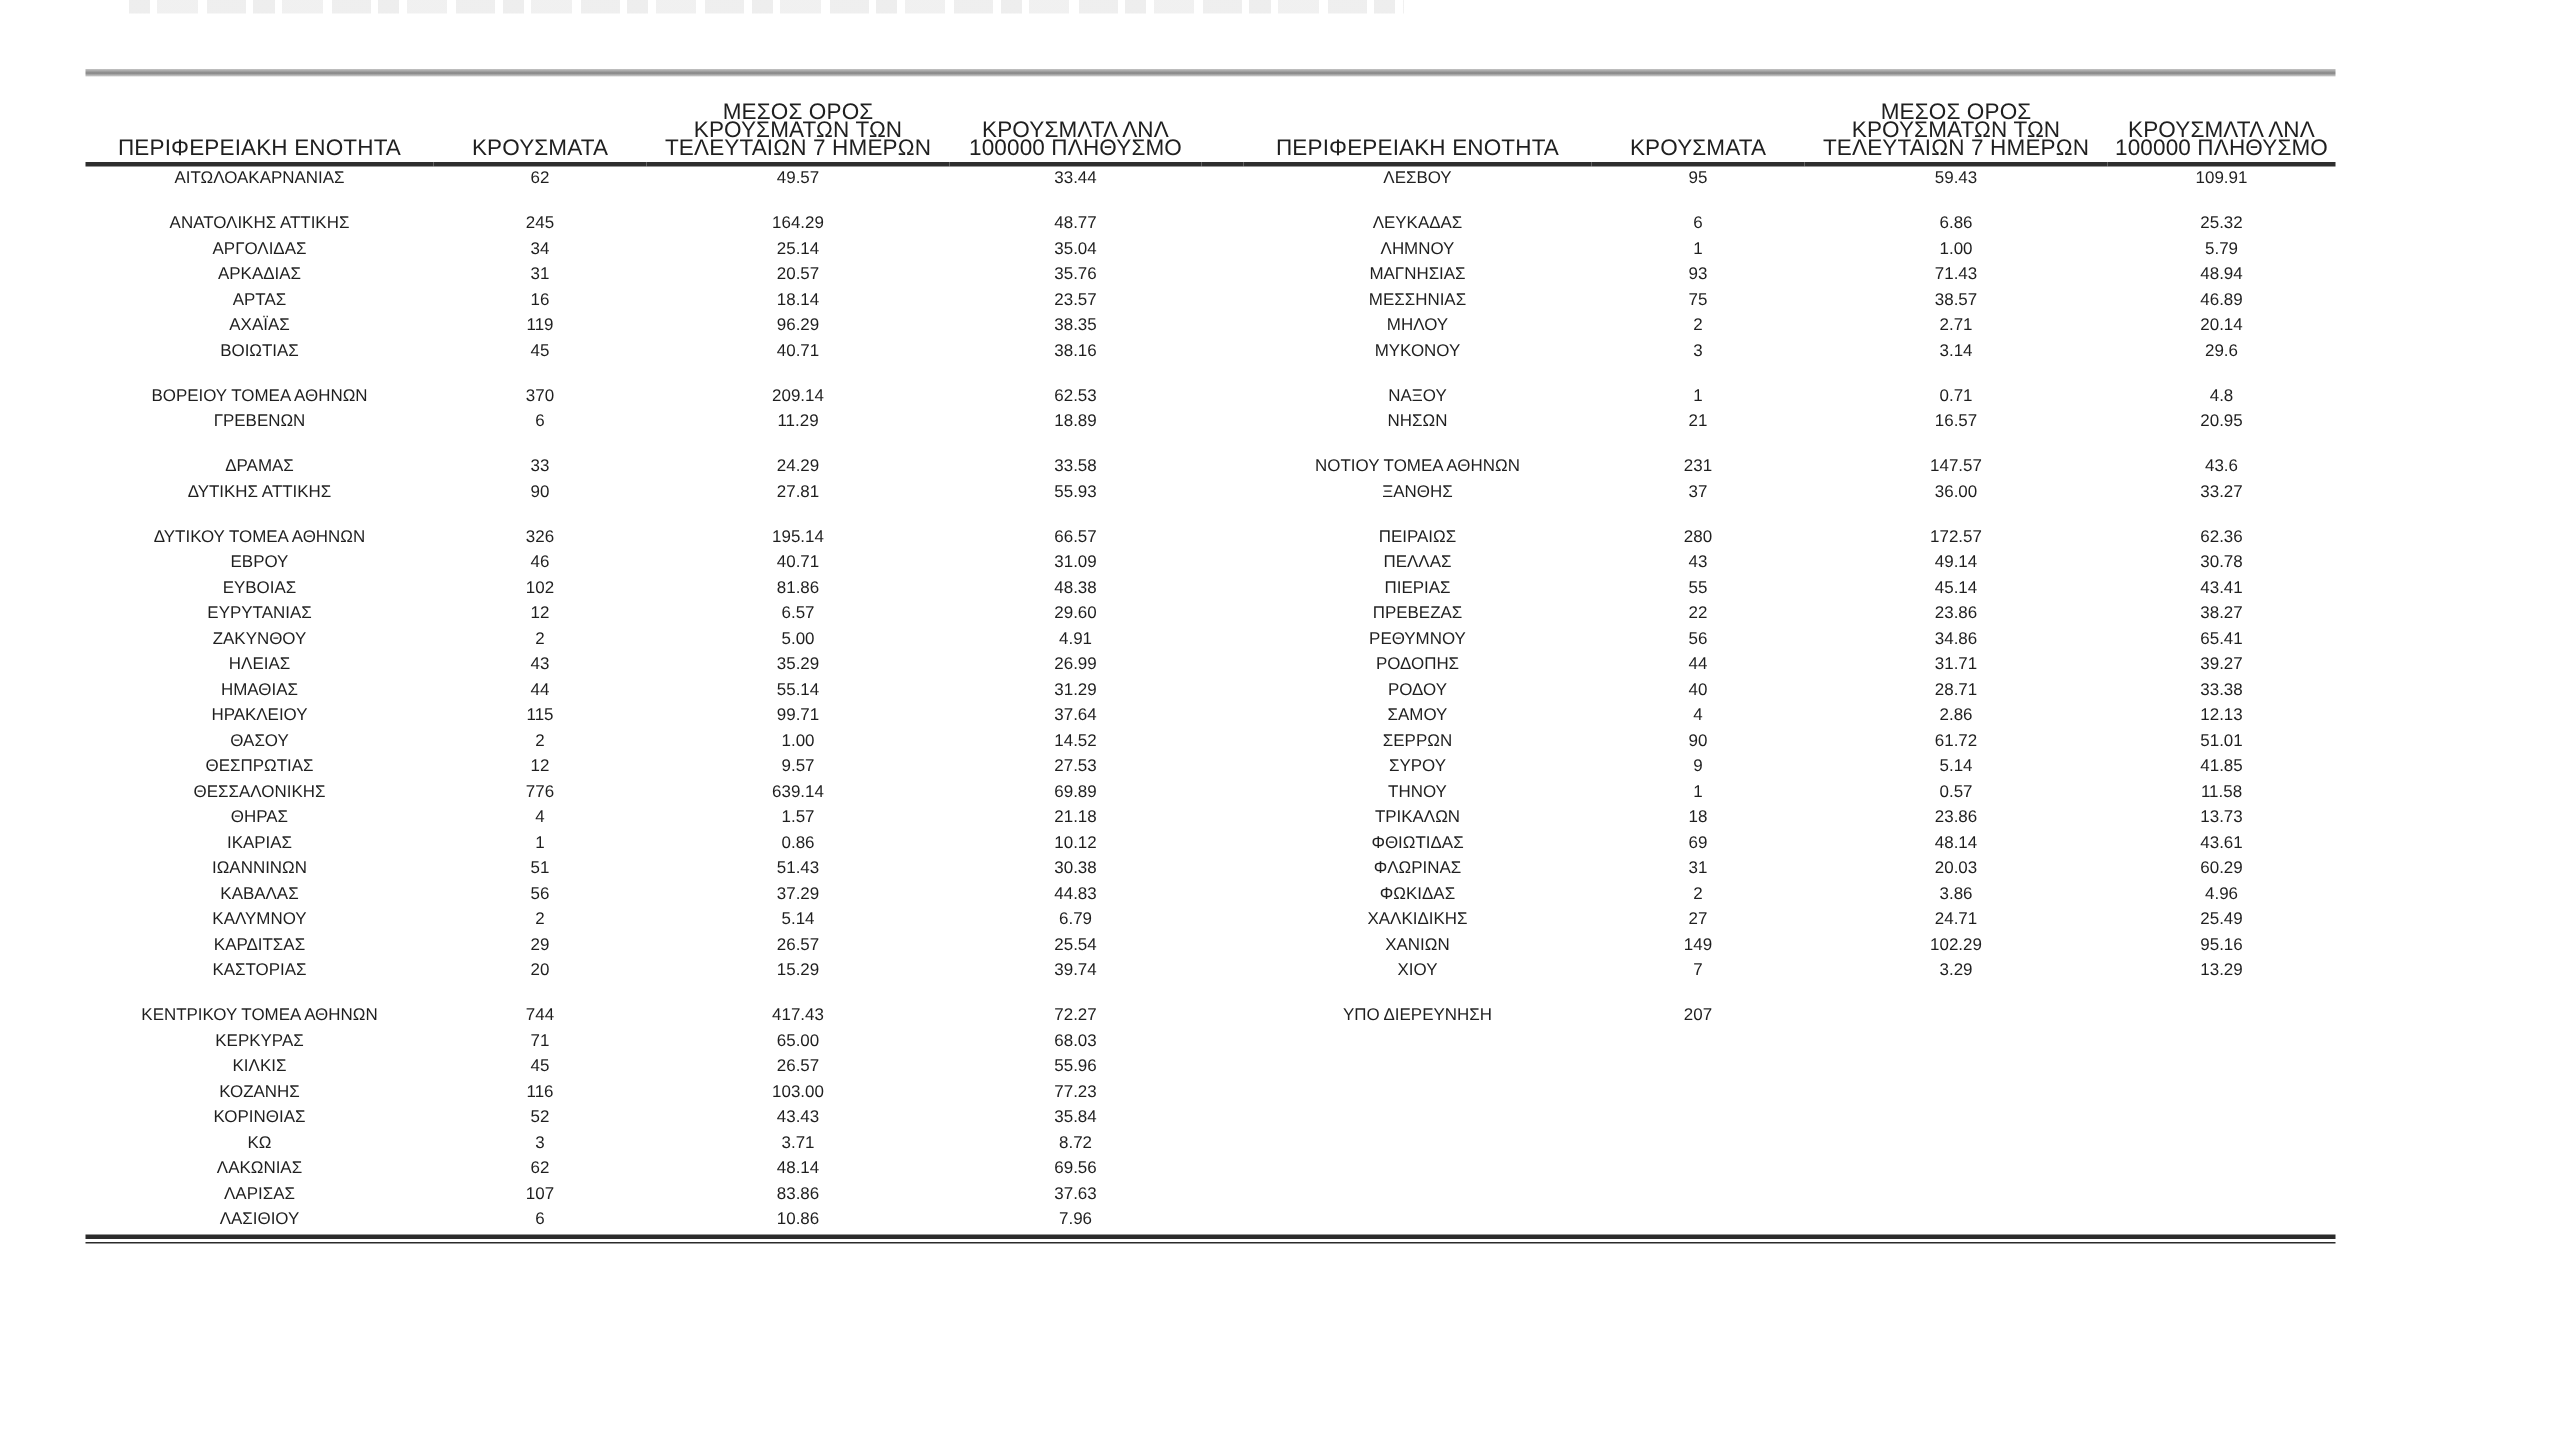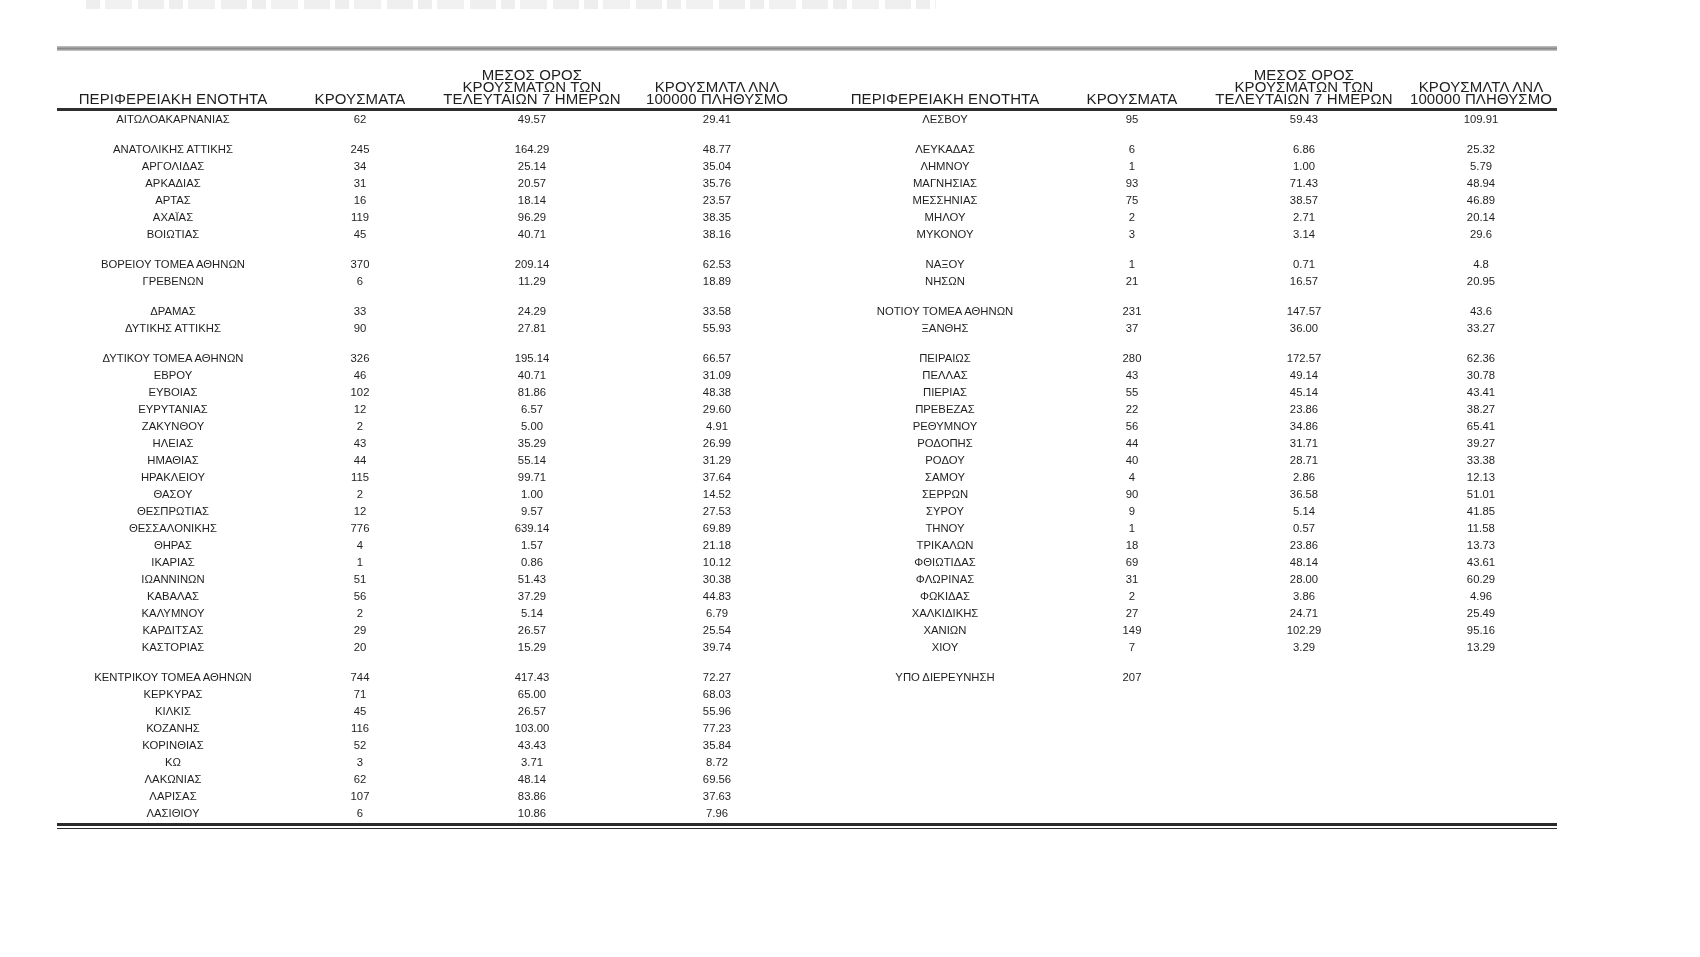--- a/index.html
+++ b/index.html
@@ -76,21 +76,21 @@
       <div class="hcell">
         <span class="wrap2">ΜΕΣΟΣ ΟΡΟΣ ΚΡΟΥΣΜΑΤΩΝ ΤΩΝ ΤΕΛΕΥΤΑΙΩΝ 7 ΗΜΕΡΩΝ</span>
       </div>
       <div class="hcell">
         <span class="wrap2">ΚΡΟΥΣΜΛΤΛ ΛΝΛ 100000 ΠΛΗΘΥΣΜΟ</span>
       </div>
 
     <div class="cell">ΑΙΤΩΛΟΑΚΑΡΝΑΝΙΑΣ</div>
         <div class="cell">62</div>
         <div class="cell">49.57</div>
-        <div class="cell">29.41</div>
+        <div class="cell">33.44</div>
         <div class="cell"></div>
         <div class="cell">ΛΕΣΒΟΥ</div>
         <div class="cell">95</div>
         <div class="cell">59.43</div>
         <div class="cell">109.91</div>
         <div class="gap-row"></div>
         <div class="cell">ΑΝΑΤΟΛΙΚΗΣ ΑΤΤΙΚΗΣ</div>
         <div class="cell">245</div>
         <div class="cell">164.29</div>
         <div class="cell">48.77</div>
@@ -255,21 +255,21 @@
         <div class="cell">4</div>
         <div class="cell">2.86</div>
         <div class="cell">12.13</div>
         <div class="cell">ΘΑΣΟΥ</div>
         <div class="cell">2</div>
         <div class="cell">1.00</div>
         <div class="cell">14.52</div>
         <div class="cell"></div>
         <div class="cell">ΣΕΡΡΩΝ</div>
         <div class="cell">90</div>
-        <div class="cell">36.58</div>
+        <div class="cell">61.72</div>
         <div class="cell">51.01</div>
         <div class="cell">ΘΕΣΠΡΩΤΙΑΣ</div>
         <div class="cell">12</div>
         <div class="cell">9.57</div>
         <div class="cell">27.53</div>
         <div class="cell"></div>
         <div class="cell">ΣΥΡΟΥ</div>
         <div class="cell">9</div>
         <div class="cell">5.14</div>
         <div class="cell">41.85</div>
@@ -300,21 +300,21 @@
         <div class="cell">69</div>
         <div class="cell">48.14</div>
         <div class="cell">43.61</div>
         <div class="cell">ΙΩΑΝΝΙΝΩΝ</div>
         <div class="cell">51</div>
         <div class="cell">51.43</div>
         <div class="cell">30.38</div>
         <div class="cell"></div>
         <div class="cell">ΦΛΩΡΙΝΑΣ</div>
         <div class="cell">31</div>
-        <div class="cell">28.00</div>
+        <div class="cell">20.03</div>
         <div class="cell">60.29</div>
         <div class="cell">ΚΑΒΑΛΑΣ</div>
         <div class="cell">56</div>
         <div class="cell">37.29</div>
         <div class="cell">44.83</div>
         <div class="cell"></div>
         <div class="cell">ΦΩΚΙΔΑΣ</div>
         <div class="cell">2</div>
         <div class="cell">3.86</div>
         <div class="cell">4.96</div>

